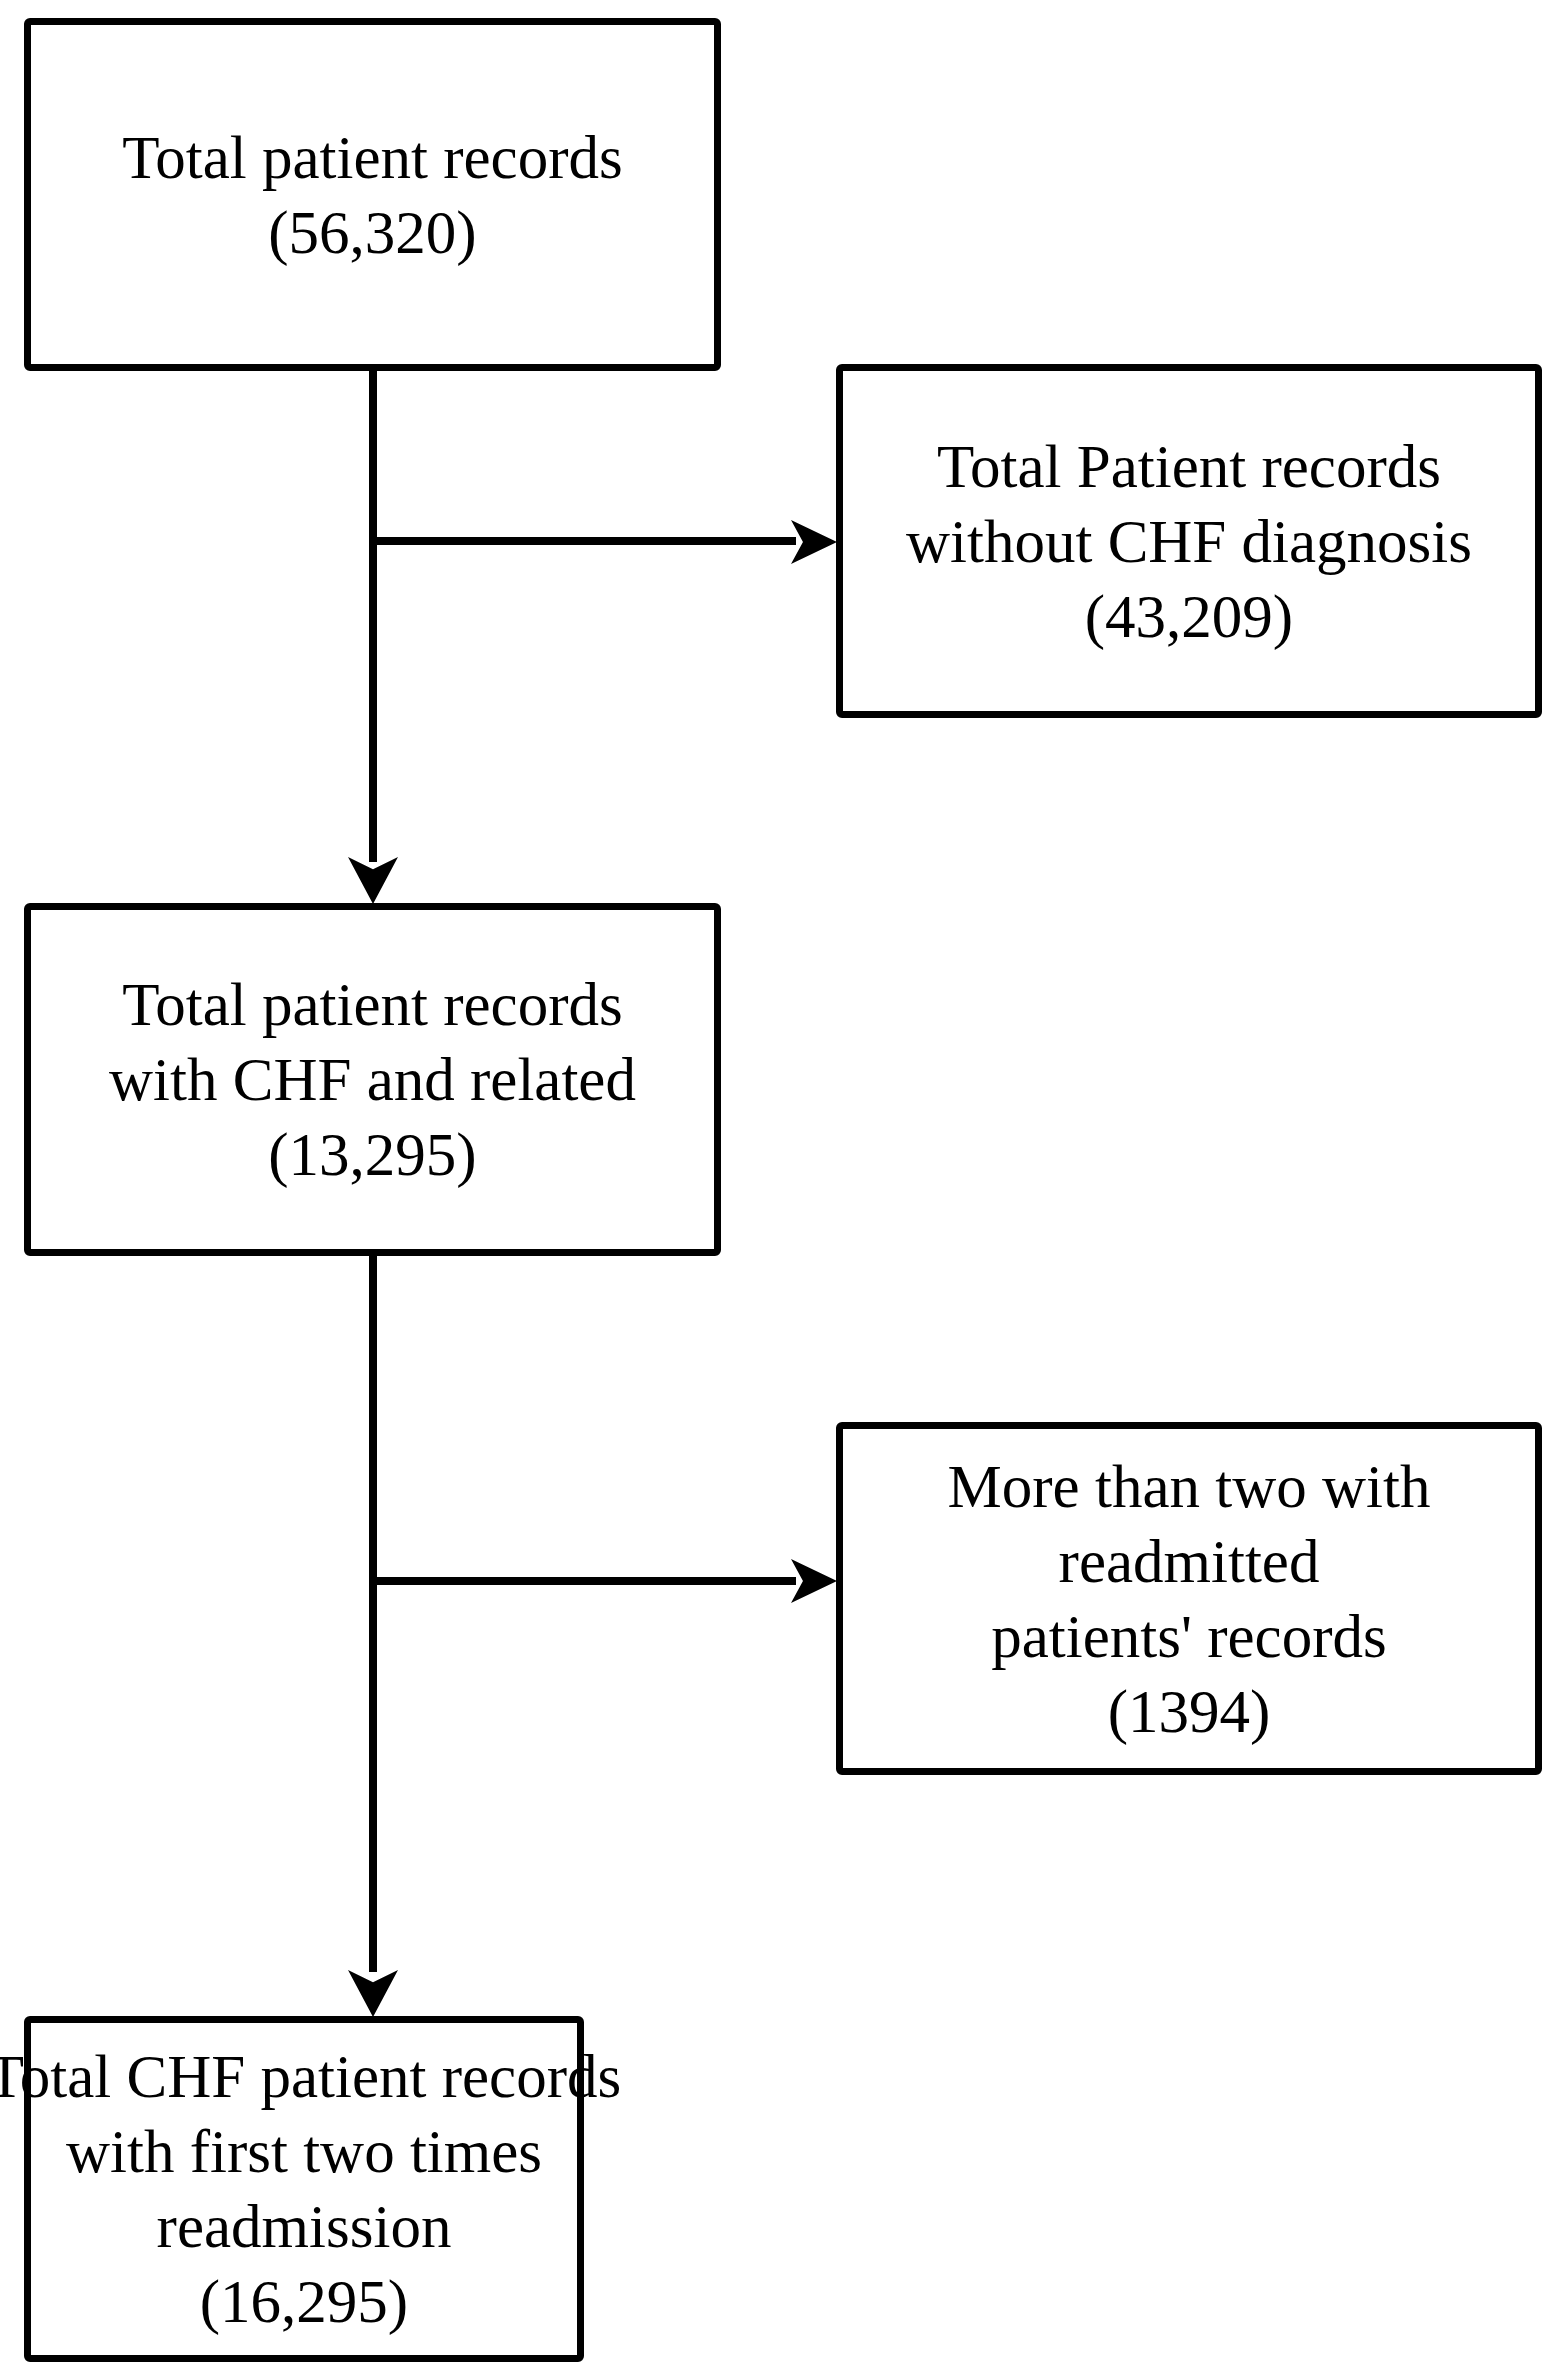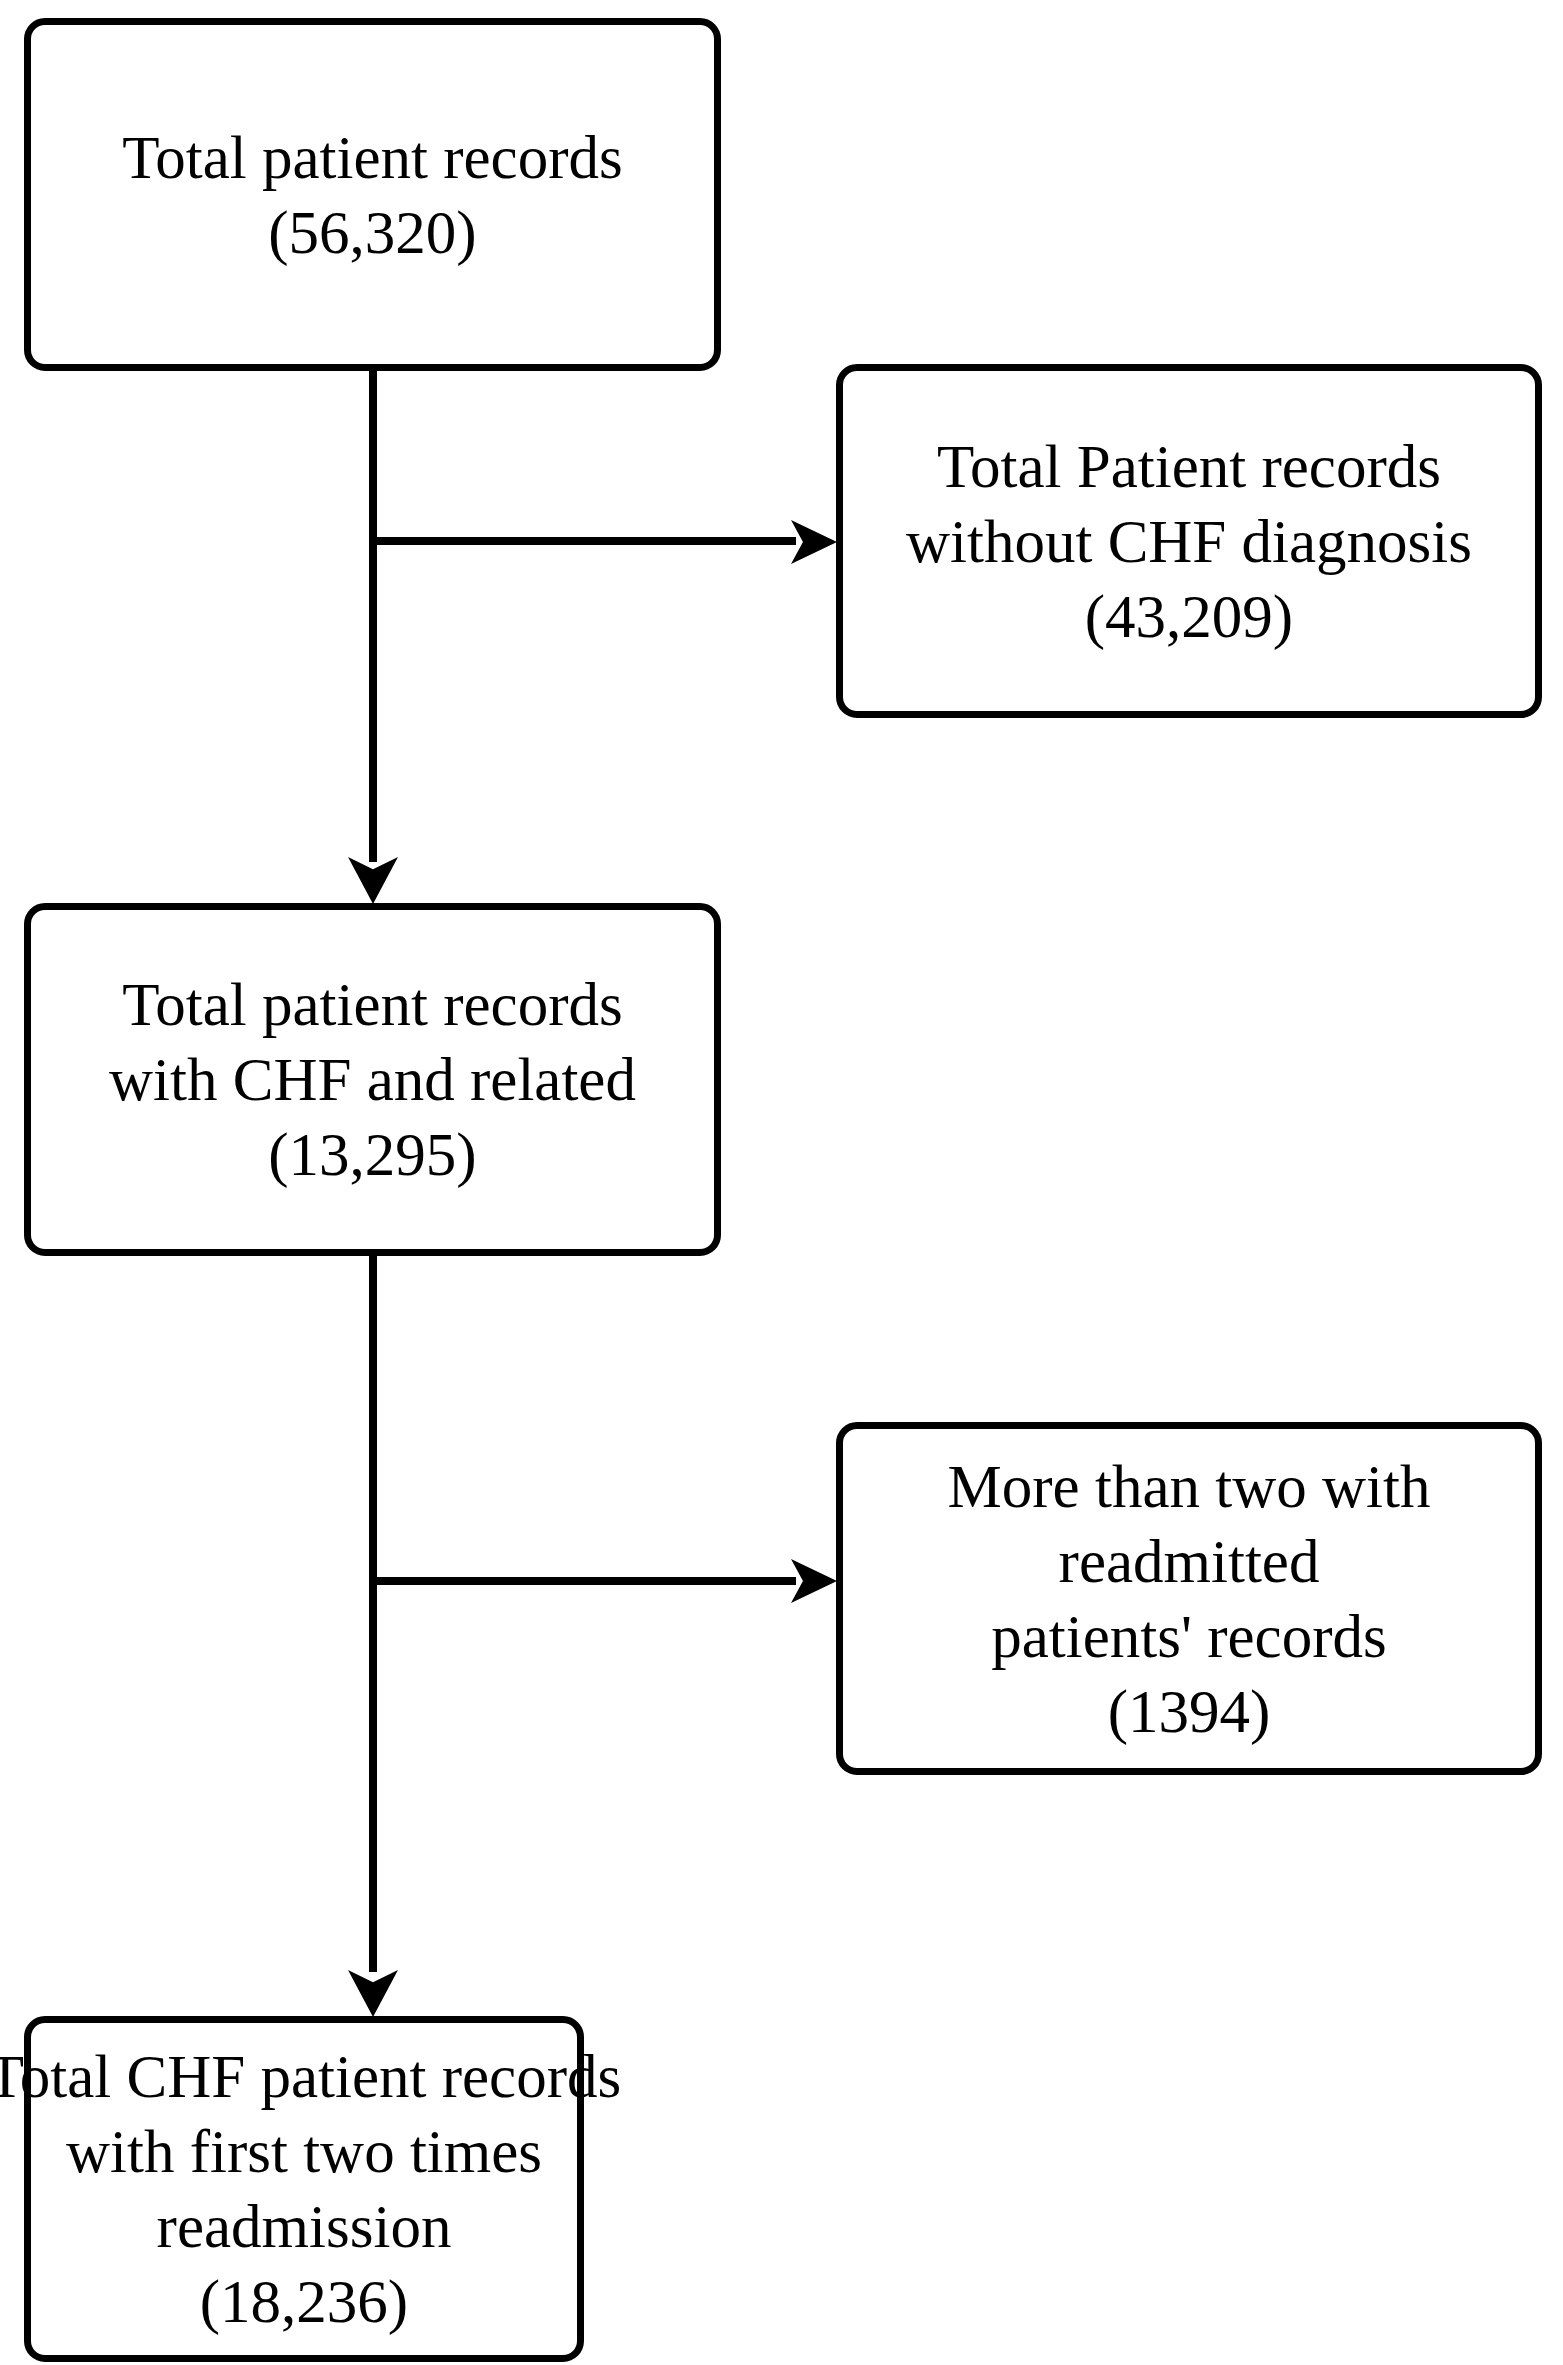--- a/index.html
+++ b/index.html
@@ -13,21 +13,21 @@
     height: 2366px;
     background: #ffffff;
     font-family: "Liberation Serif", "DejaVu Serif", serif;
     color: #000000;
     overflow: hidden;
   }
   .flow-box {
     position: absolute;
     box-sizing: border-box;
     border: 7.5px solid #000000;
-    border-radius: 21px;
+    border-radius: 6px;
     background: #ffffff;
     display: flex;
     flex-direction: column;
     justify-content: center;
     align-items: center;
     text-align: center;
     font-size: 61px;
     line-height: 75px;
     white-space: nowrap;
   }
@@ -102,17 +102,17 @@
     <div>More than two with</div>
     <div>readmitted</div>
     <div>patients' records</div>
     <div>(1394)</div>
   </div>
 
   <div id="box-first-two" class="flow-box">
     <div>Total CHF patient records</div>
     <div>with first two times</div>
     <div>readmission</div>
-    <div>(18,236)</div>
+    <div>(16,295)</div>
   </div>
 
 </div>
 
 
 </body></html>

